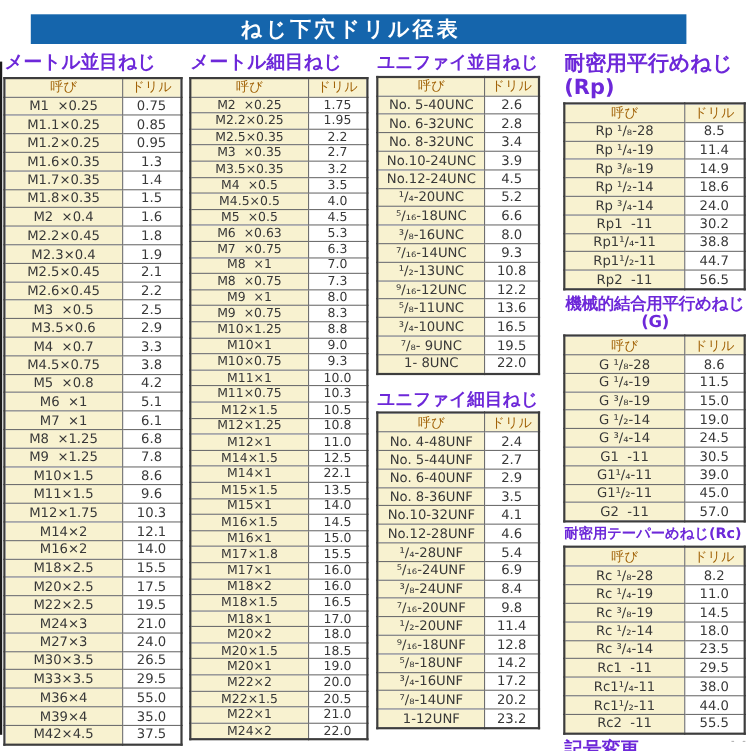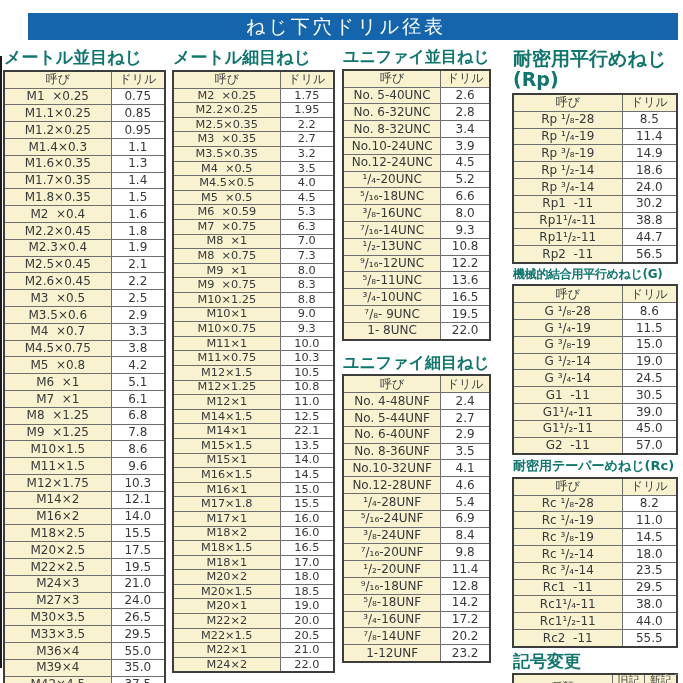--- a/index.html
+++ b/index.html
@@ -4,40 +4,40 @@
 <style>
   html,body{margin:0;padding:0;}
   body{
     width:683px;height:683px;background:#ffffff;
     font-family:"DejaVu Sans","Liberation Sans",sans-serif;
     -webkit-font-smoothing:antialiased;
   }
   .page{position:relative;width:683px;height:683px;background:#fff;overflow:hidden;}
   .left-rule{position:absolute;left:0;top:56px;width:2px;height:612px;background:#1c1c1c;}
   .title-band{
-    position:absolute;left:28px;top:13px;width:650px;height:27px;
+    position:absolute;left:28px;top:13px;width:596px;height:27px;
     background:#1565ac;color:#ffffff;display:flex;align-items:center;justify-content:center;
-    font-size:19px;font-weight:normal;letter-spacing:3px;padding-right:14px;box-sizing:border-box;
+    font-size:19px;font-weight:bold;letter-spacing:3px;padding-right:14px;box-sizing:border-box;
   }
   .col{position:absolute;top:48px;}
   #col1{left:3px;width:163px;}
   #col2{left:172px;width:163px;}
   #col3{left:342px;width:149px;}
   #col4{left:512px;width:166px;}
-  .sec{font-weight:bold;color:#0f766e;margin:0 0 3px 1px;line-height:1.1;letter-spacing:0;}
+  .sec{font-weight:bold;color:#6d28d9;margin:0 0 3px 1px;line-height:1.1;letter-spacing:0;}
   .ts17{font-size:17px;}
   .ts16{font-size:16px;}
   .ts14{font-size:19px;}
   .ts13{font-size:13px;}
-  .ts12{font-size:12px;letter-spacing:-0.3px;}
+  .ts12{font-size:15px;letter-spacing:-0.3px;text-align:center;}
   .mt{margin-top:4px;}
   .mt-lg{margin-top:13px;}
   .tbl{width:100%;border-collapse:collapse;table-layout:fixed;border:2px solid #3d3d3d;}
   .tbl th,.tbl td{border:1px solid #6f6f6f;padding:0;line-height:1.05;vertical-align:middle;overflow:hidden;}
-  .tbl th{background:#f8f2d0;font-weight:normal;color:#404040;font-size:12px;height:16px;text-align:center;margin-left:48px;}
+  .tbl th{background:#f8f2d0;font-weight:normal;color:#a16207;font-size:12px;height:16px;text-align:center;margin-left:48px;}
   .c-name{background:#f8f2d0;text-align:center;white-space:pre;color:#383838;}
   .c-drill{background:#ffffff;text-align:center;color:#383838;white-space:pre;}
   .rh16 td{height:15.8px;font-size:12px;}
   .rh14 td{height:13.6px;font-size:11.3px;}
   .sym td{height:12.6px;}
   .sym th{height:14px;font-size:11px;}
   .sym .c-kind{background:#f8f2d0;font-size:9.6px;text-align:left;padding-left:2px;color:#383838;white-space:nowrap;letter-spacing:-0.3px;}
   .sym .c-sym{background:#ffffff;text-align:center;font-size:12px;color:#383838;}
   .corner-mark{position:absolute;right:3px;bottom:4px;color:#9a9a9a;font-size:9px;letter-spacing:2px;line-height:1;}
 </style>
@@ -72,24 +72,20 @@
         </tr>
           <tr>
           <td class="c-name">M1.1×0.25</td>
           <td class="c-drill">0.85</td>
         </tr>
           <tr>
           <td class="c-name">M1.2×0.25</td>
           <td class="c-drill">0.95</td>
         </tr>
           <tr>
-          <td class="c-name">M1.4×0.3</td>
-          <td class="c-drill">1.1</td>
-        </tr>
-          <tr>
           <td class="c-name">M1.6×0.35</td>
           <td class="c-drill">1.3</td>
         </tr>
           <tr>
           <td class="c-name">M1.7×0.35</td>
           <td class="c-drill">1.4</td>
         </tr>
           <tr>
           <td class="c-name">M1.8×0.35</td>
           <td class="c-drill">1.5</td>
@@ -254,21 +250,21 @@
         </tr>
           <tr>
           <td class="c-name">M4.5×0.5</td>
           <td class="c-drill">4.0</td>
         </tr>
           <tr>
           <td class="c-name">M5  ×0.5</td>
           <td class="c-drill">4.5</td>
         </tr>
           <tr>
-          <td class="c-name">M6  ×0.59</td>
+          <td class="c-name">M6  ×0.63</td>
           <td class="c-drill">5.3</td>
         </tr>
           <tr>
           <td class="c-name">M7  ×0.75</td>
           <td class="c-drill">6.3</td>
         </tr>
           <tr>
           <td class="c-name">M8  ×1</td>
           <td class="c-drill">7.0</td>
         </tr>

